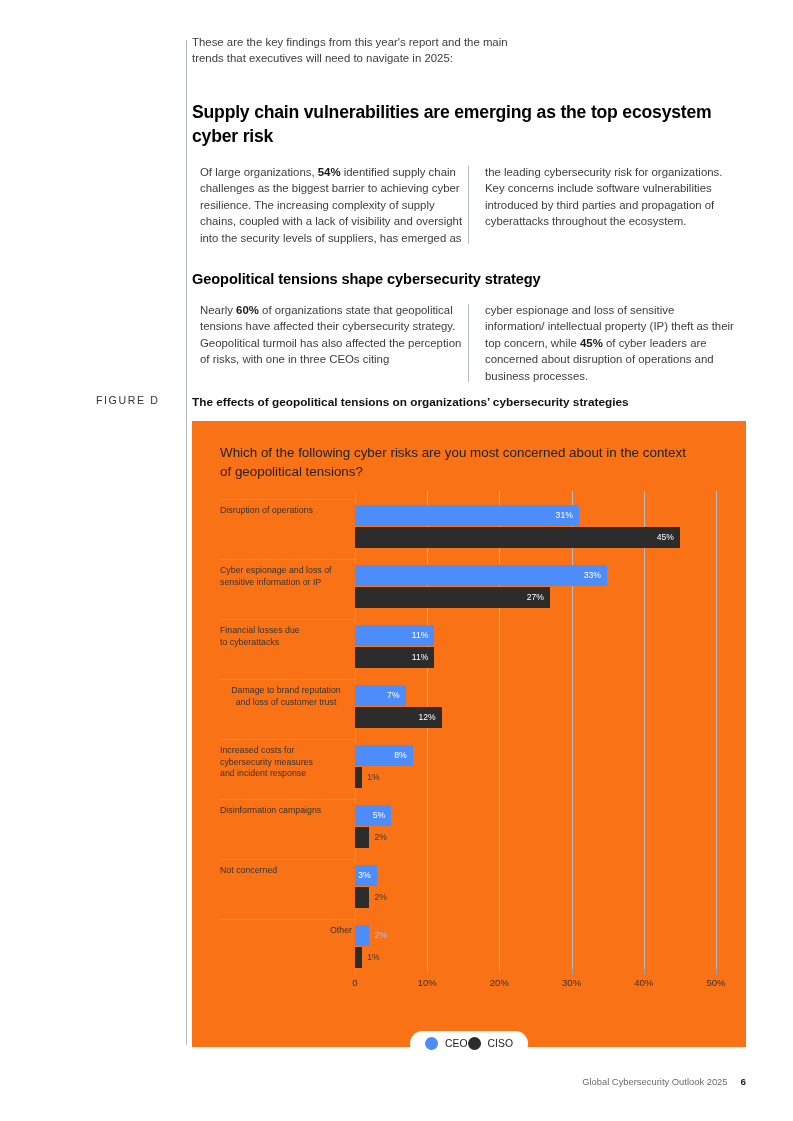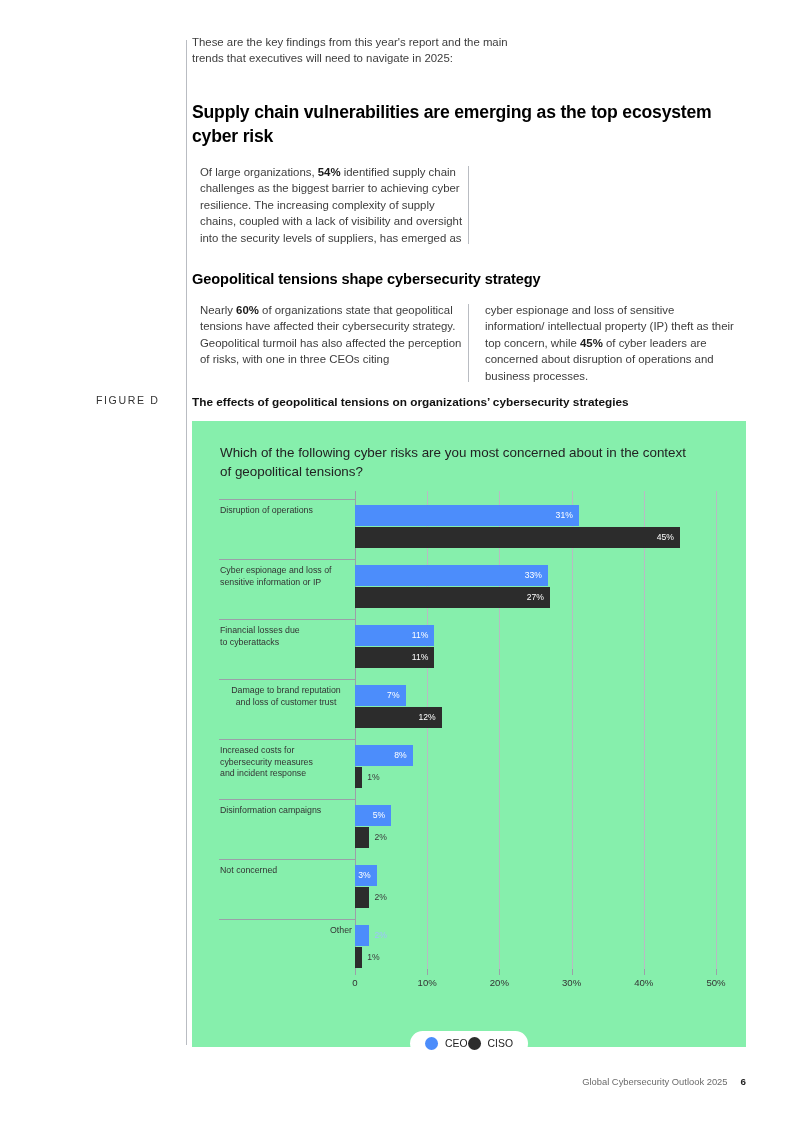--- a/index.html
+++ b/index.html
@@ -55,21 +55,21 @@
     text-align:left;
   }
   .fig-title{
     position:absolute;left:192px;top:394px;width:540px;
     font-size:11.8px;font-weight:bold;color:#111;line-height:16px;
   }
 
   
   .panel{
     position:absolute;left:192px;top:421px;width:554px;height:626px;
-    background:#86efac;
+    background:#f97316;
   }
   .panel-q{
     position:absolute;left:28px;top:22px;width:470px;
     font-size:13.4px;line-height:19px;color:#222;
   }
 
   
   .plot{position:absolute;left:0;top:70px;width:554px;height:500px;}
   .gridlines{position:absolute;left:0;top:0;width:554px;height:478px;}
   .gline{position:absolute;top:0;width:1px;height:478px;background:#b7bbc3;}
@@ -125,20 +125,21 @@
 <div class="page">
 
   <div class="left-rule"></div>
 
   <div class="intro">These are the key findings from this year's report and the main trends that executives will need to navigate in 2025:</div>
 
   <div class="h1 a">Supply chain vulnerabilities are emerging as the top ecosystem cyber risk</div>
   <div class="cols b1">
     <div class="col colL"><span>Of large organizations, </span><b>54%</b><span> identified supply chain challenges as the biggest barrier to achieving cyber resilience. The increasing complexity of supply chains, coupled with a lack of visibility and oversight into the security levels of suppliers, has emerged as</span></div>
     <div class="sep"></div>
+    <div class="col colR">the leading cybersecurity risk for organizations. Key concerns include software vulnerabilities introduced by third parties and propagation of cyberattacks throughout the ecosystem.</div>
   </div>
 
   <div class="h2">Geopolitical tensions shape cybersecurity strategy</div>
   <div class="cols b2">
     <div class="col colL"><span>Nearly </span><b>60%</b><span> of organizations state that geopolitical tensions have affected their cybersecurity strategy. Geopolitical turmoil has also affected the perception of risks, with one in three CEOs citing</span></div>
     <div class="sep"></div>
     <div class="col colR"><span>cyber espionage and loss of sensitive information/ intellectual property (IP) theft as their top concern, while </span><b>45%</b><span> of cyber leaders are concerned about disruption of operations and business processes.</span></div>
   </div>
 
   <div class="fig-label">FIGURE D</div>
@@ -168,21 +169,21 @@
             <div class="bar ciso" style="left: 163px; width: 324.9px;">
               <span class="barval inside">45%</span>
             </div>
           </div>
           <div class="rowgroup" style="top: 68px;">
             <div class="rowsep"></div>
             <div class="catlabel">
               <div>Cyber espionage and loss of</div>
               <div>sensitive information or IP</div>
             </div>
-            <div class="bar ceo" style="left: 163px; width: 193px;">
+            <div class="bar ceo" style="left: 163px; width: 252px;">
               <span class="barval inside">33%</span>
             </div>
             <div class="bar ciso" style="left: 163px; width: 194.94px;">
               <span class="barval inside">27%</span>
             </div>
           </div>
           <div class="rowgroup" style="top: 128px;">
             <div class="rowsep"></div>
             <div class="catlabel">
               <div>Financial losses due</div>

